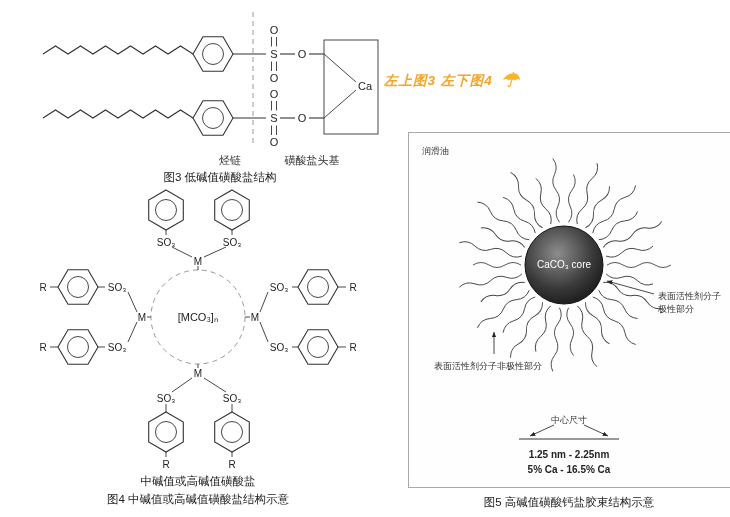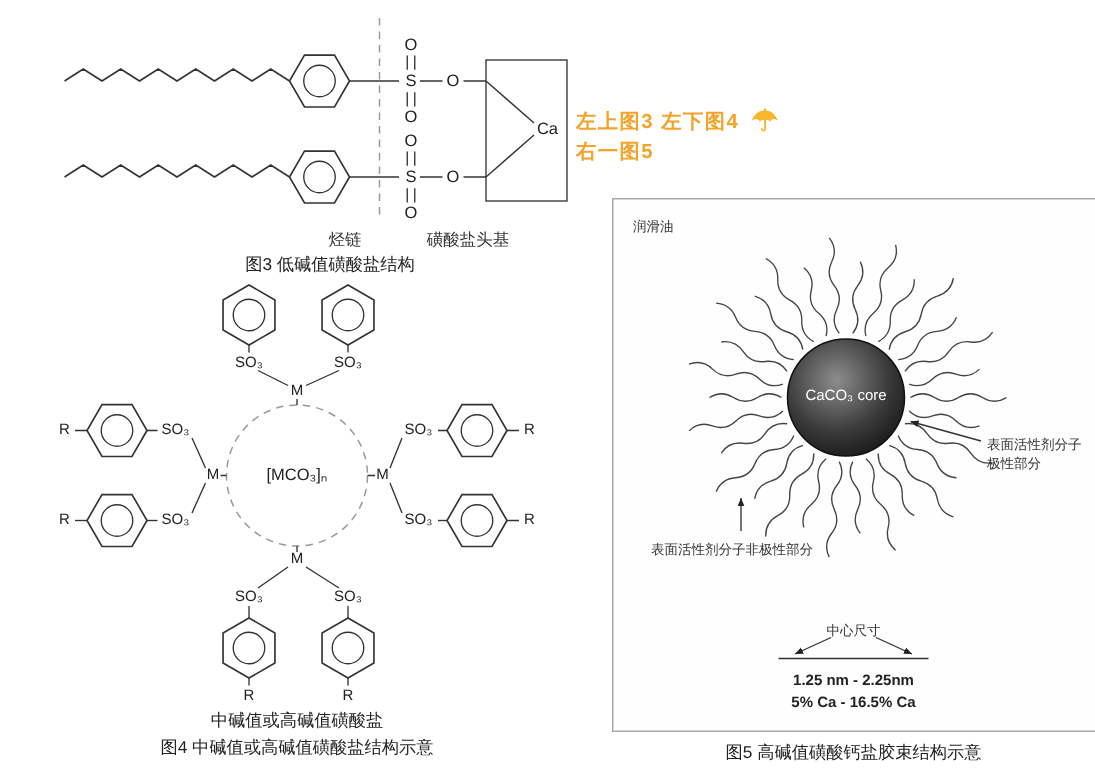--- a/index.html
+++ b/index.html
@@ -32,20 +32,21 @@
   .white { fill:#ffffff; }
 
   
   .annotation {
     color:#f2a42c;
     font-weight:bold;
     font-size:13.5px;
     line-height:19px;
     letter-spacing:1px;
     white-space:nowrap;
+    font-style:italic;
   }
   .umbrella {
     color:#f8b62d;
     font-size:20px;
     margin-left:8px;
     vertical-align:-2px;
     letter-spacing:0;
   }
 </style>
 </head>
@@ -105,23 +106,20 @@
 
       <text x="202" y="154" class="lbl">烃链</text>
       <text x="284" y="154" class="lbl">磺酸盐头基</text>
       <text x="192" y="171" class="cap">图3 低碱值磺酸盐结构</text>
     </svg>
   </figure>
 
   <div class="abs annotation" style="left:384px;top:71px;">
     <div>
       <span>左上图3 左下图4</span><span class="umbrella">☂</span>
-    </div>
-    <div>
-      <span>右一图5</span>
     </div>
   </div>
 
   <figure class="abs" style="left:18px;top:185px;">
     <svg width="355" height="325" viewBox="0 0 355 325">
       <defs>
         <g id="f4bzH">
           <polygon points="20,0 10,17.3 -10,17.3 -20,0 -10,-17.3 10,-17.3" class="bond"></polygon>
           <circle r="10.5" class="bond thin"></circle>
         </g>

